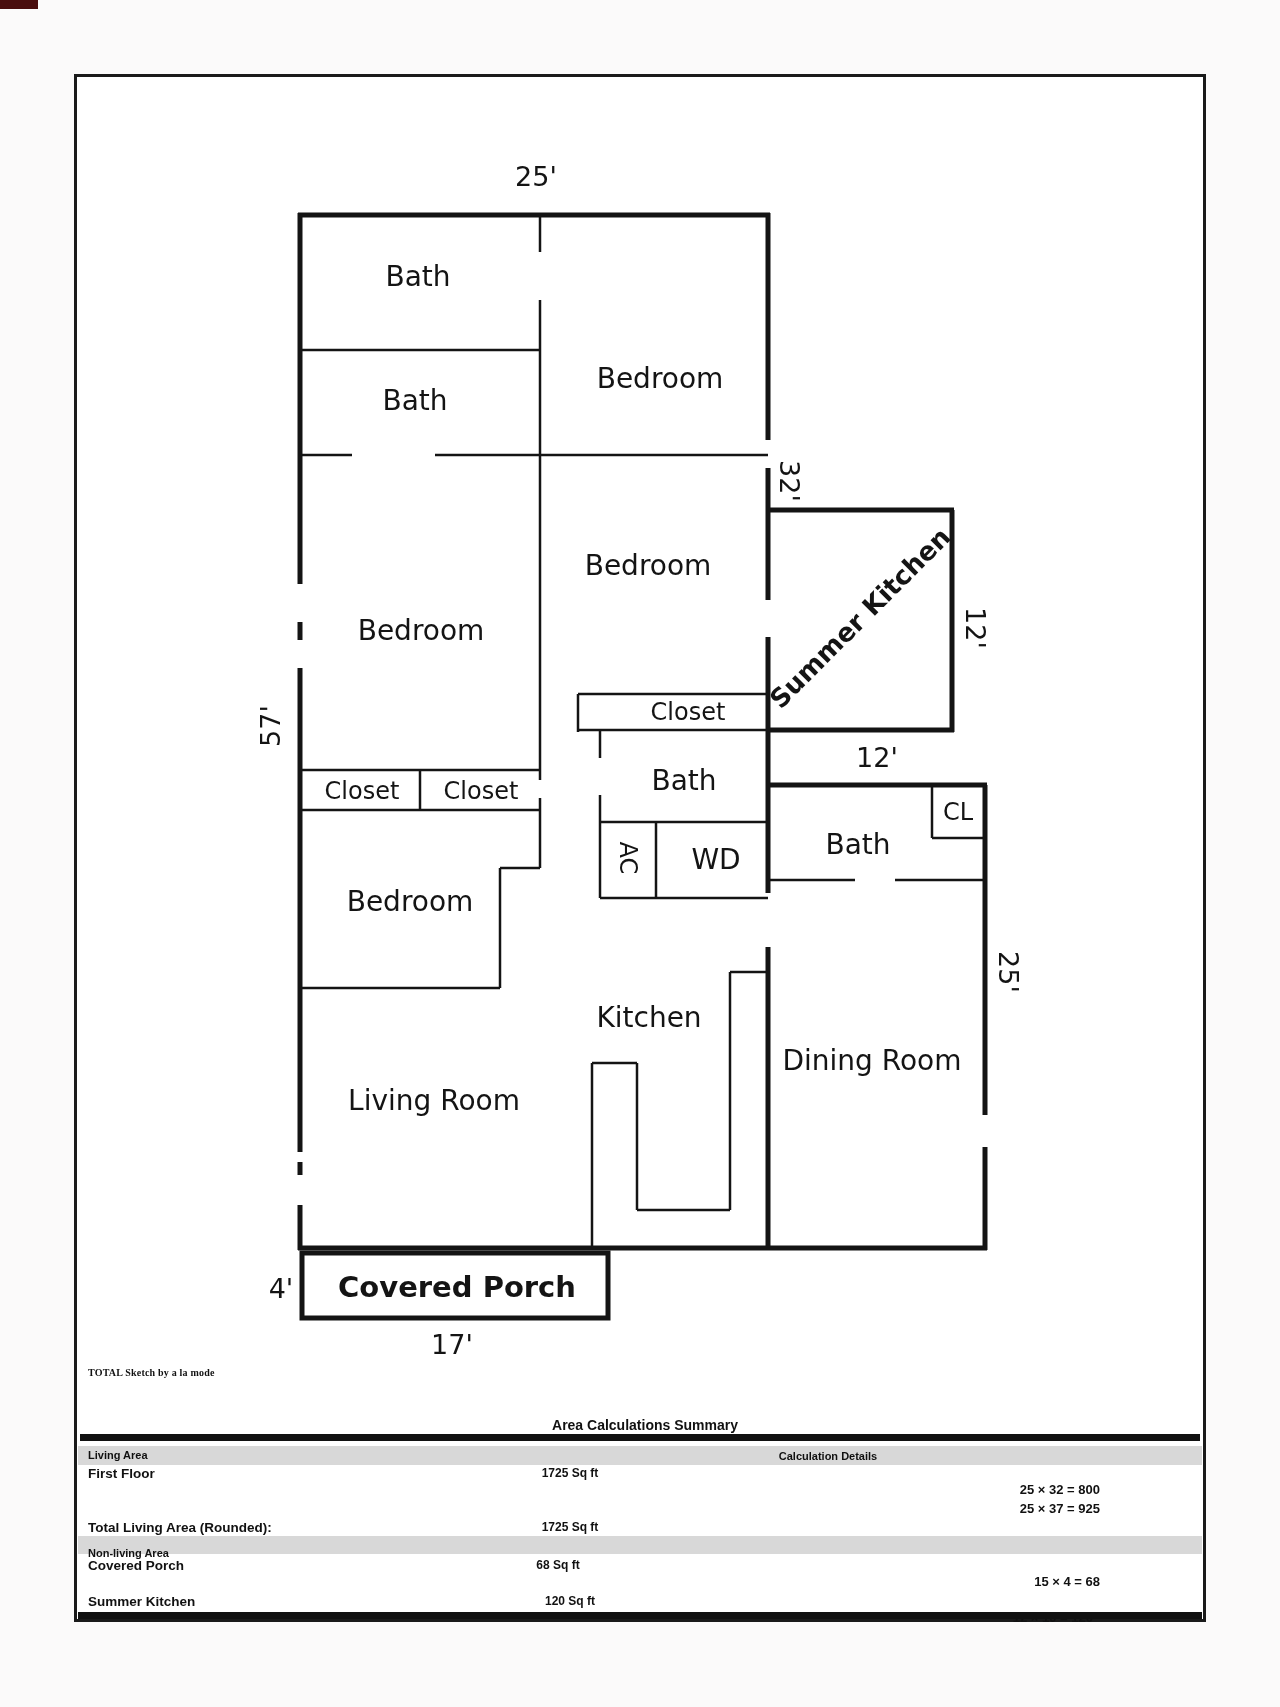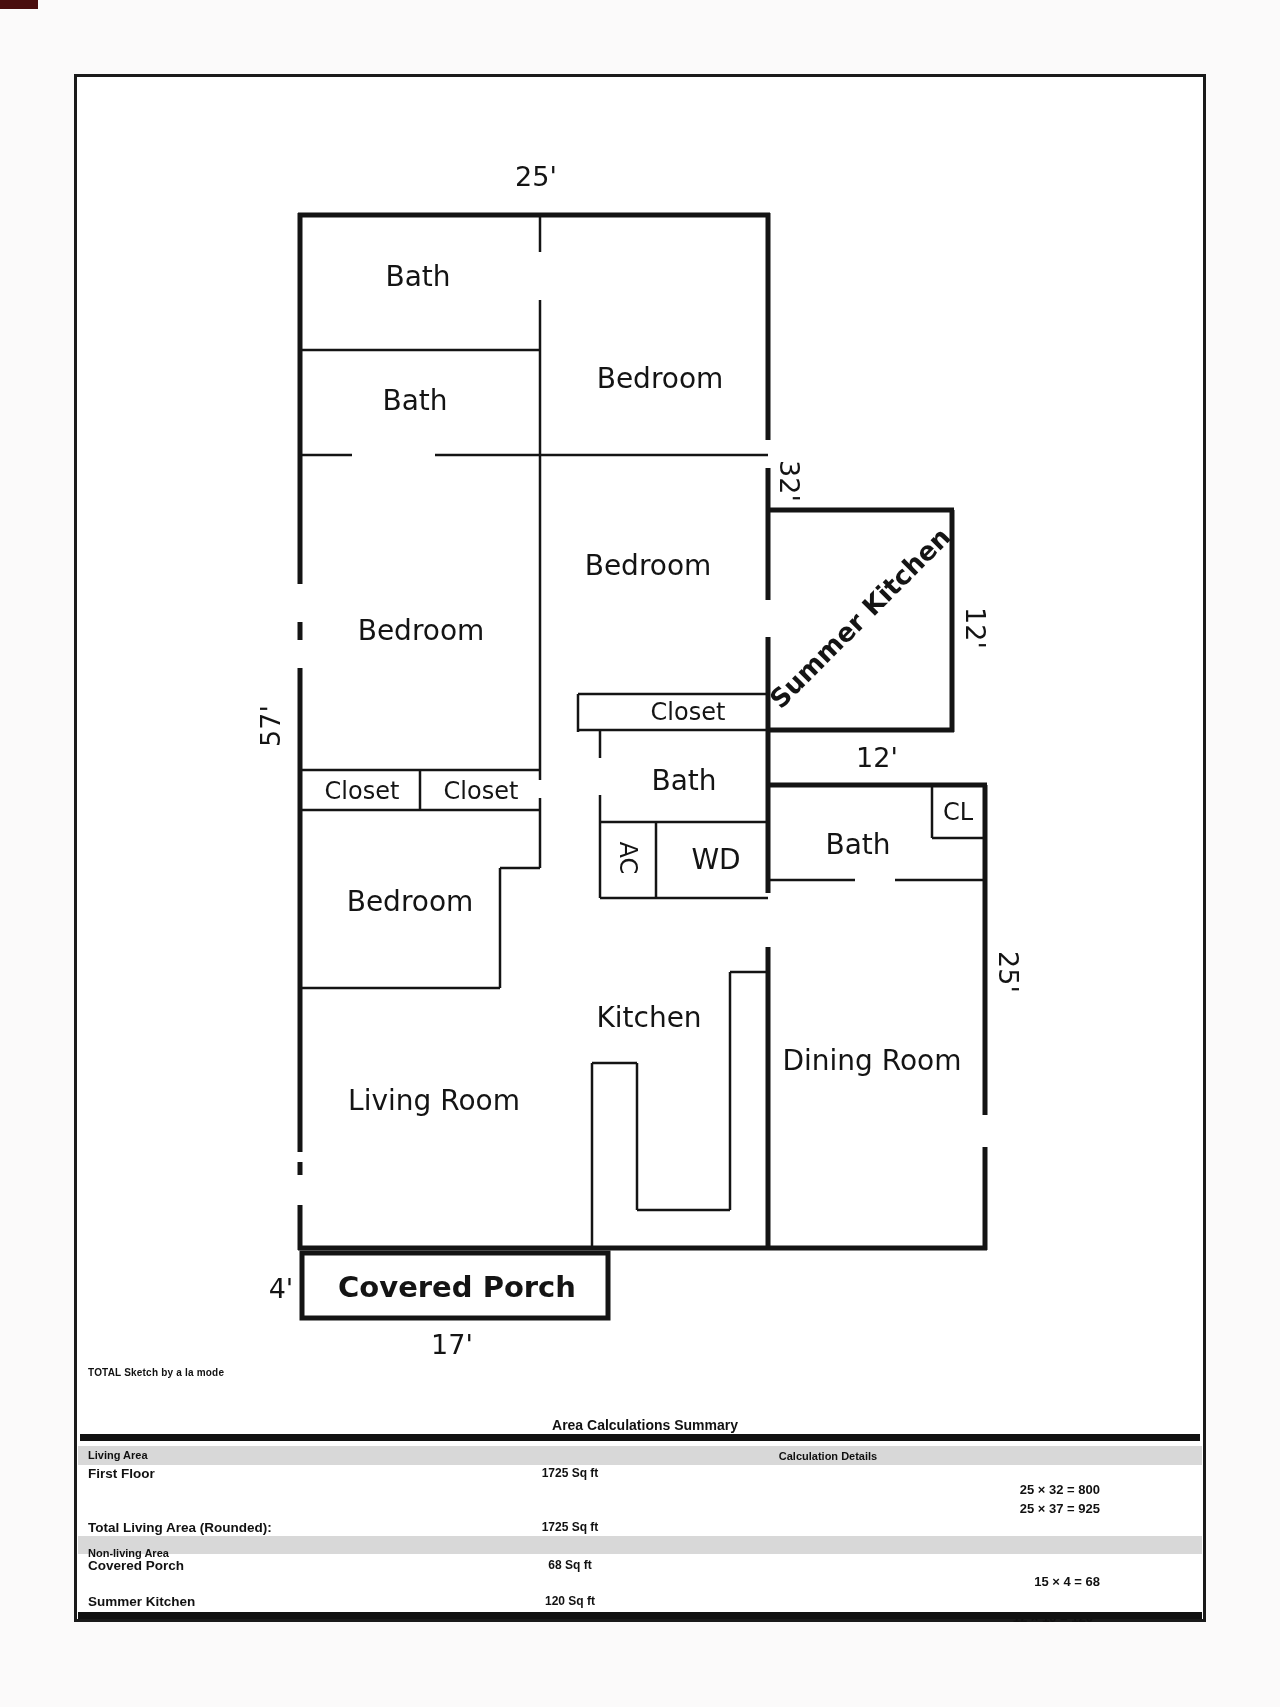--- a/index.html
+++ b/index.html
@@ -122,42 +122,42 @@
 
   <div class="lbl dim" style="left:536px;top:176px;">25'</div>
   <div class="lbl dim rotm90" style="left:270px;top:726px;">57'</div>
   <div class="lbl dim rot90" style="left:789px;top:481px;">32'</div>
   <div class="lbl dim rot90" style="left:975px;top:628px;">12'</div>
   <div class="lbl dim" style="left:877px;top:757px;">12'</div>
   <div class="lbl dim rot90" style="left:1008px;top:972px;">25'</div>
   <div class="lbl dim" style="left:281px;top:1288px;">4'</div>
   <div class="lbl dim" style="left:452px;top:1344px;">17'</div>
 
-  <div class="tbl t-brand" style="left:88px;top:1372px;">TOTAL Sketch by a la mode</div>
+  <div class="tbl t-brand" style="left:88px;top:1372px;font-family:Liberation Serif, serif;">TOTAL Sketch by a la mode</div>
   <div class="tbl t-title center" style="left:645px;top:1425px;">Area Calculations Summary</div>
 
   <div class="bar" style="left:80px;top:1434px;width:1120px;height:7px;"></div>
 
   <div class="band" style="left:78px;top:1446px;width:1124px;height:19px;"></div>
   <div class="tbl t-head" style="left:88px;top:1455px;">Living Area</div>
   <div class="tbl t-head center" style="left:828px;top:1456px;">Calculation Details</div>
 
   <div class="tbl t-row" style="left:88px;top:1473px;">First Floor</div>
   <div class="tbl t-val center" style="left:570px;top:1473px;">1725 Sq ft</div>
   <div class="tbl t-calc right" style="right:180px;top:1473px;">25 × 32 = 800</div>
   <div class="tbl t-calc right" style="right:180px;top:1492px;">25 × 37 = 925</div>
 
   <div class="tbl t-row bold" style="left:88px;top:1527px;">Total Living Area (Rounded):</div>
   <div class="tbl t-val bold center" style="left:570px;top:1527px;">1725 Sq ft</div>
 
   <div class="band" style="left:78px;top:1536px;width:1124px;height:18px;"></div>
   <div class="tbl t-head" style="left:88px;top:1545px;margin-top:8px;">Non-living Area</div>
 
   <div class="tbl t-row" style="left:88px;top:1565px;">Covered Porch</div>
-  <div class="tbl t-val center" style="left:570px;top:1565px;">68 Sq ft</div>
+  <div class="tbl t-val center" style="left:558px;top:1565px;">68 Sq ft</div>
   <div class="tbl t-calc right" style="right:180px;top:1565px;">15 × 4  =  68</div>
 
   <div class="tbl t-row" style="left:88px;top:1601px;">Summer Kitchen</div>
   <div class="tbl t-val center" style="left:570px;top:1601px;">120 Sq ft</div>
   <div class="tbl t-calc right" style="right:187px;top:1601px;">12 × 10 = 120</div>
 
   <div class="bar" style="left:78px;top:1612px;width:1124px;height:7px;"></div>
 </div>
 
 </body></html>

